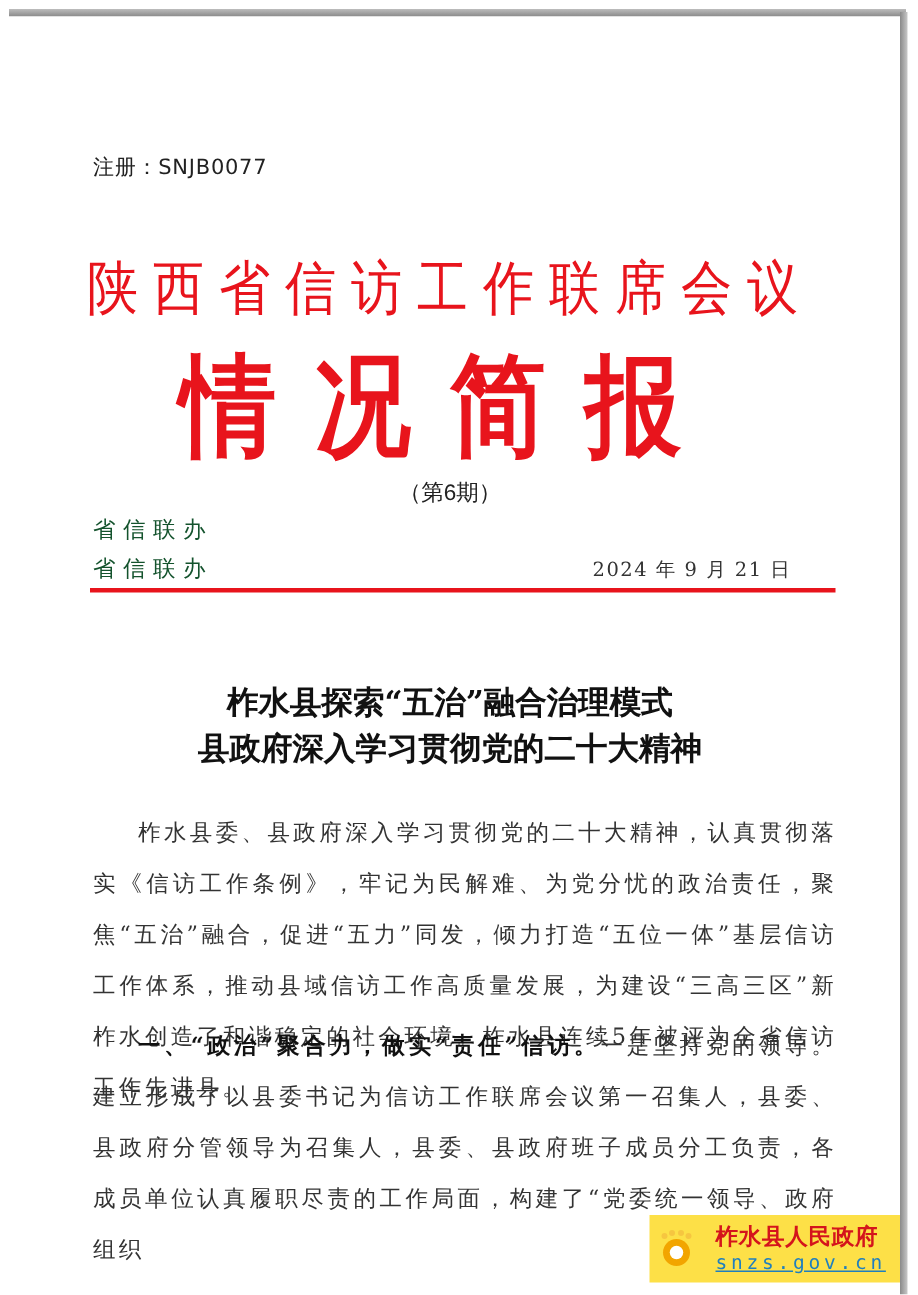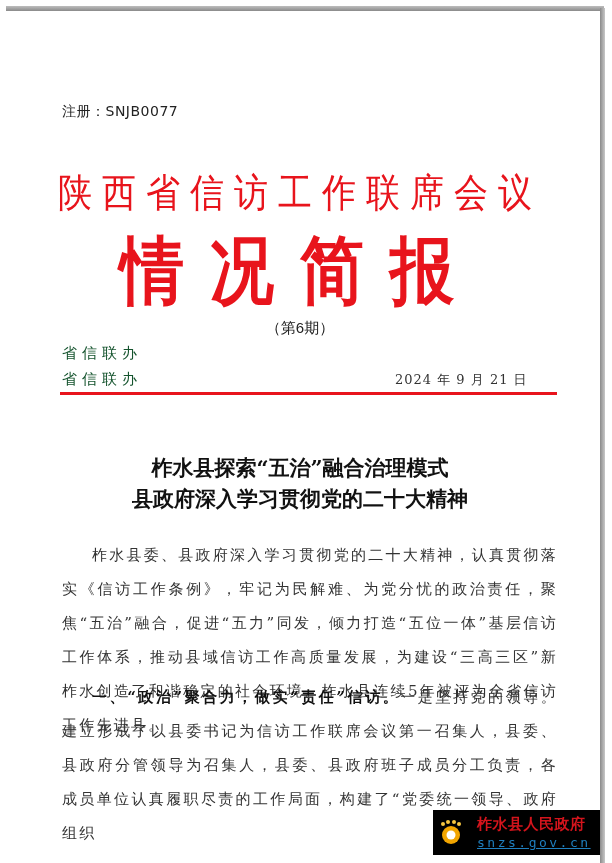--- a/index.html
+++ b/index.html
@@ -22,21 +22,21 @@
   .date { position:absolute; left:395px; top:371px; font-size:13px; color:#333; letter-spacing:1px; }
   .redline { position:absolute; left:60px; top:392px; width:497px; height:3px; background:#e8141c; }
   .title { position:absolute; left:0; width:600px; text-align:center; font-size:21px; font-weight:bold; color:#111;
            line-height:31px; }
   .t1 { top:452px; } .t2 { top:483px; }
   .body { position:absolute; left:62px; width:496px; font-size:15px; color:#333; line-height:34px;
           letter-spacing:2.2px; text-align:justify; }
   .p1 { top:538px; text-indent:2em; }
   .p2 { top:680px; text-indent:2em; }
   .p2 b { color:#111; }
-  .wm { position:absolute; left:433px; top:810px; width:167px; height:45px; background:#000000; }
+  .wm { position:absolute; left:433px; top:810px; width:167px; height:45px; background:#fde047; }
   .wm-logo { position:absolute; left:5px; top:9px; width:26px; height:26px; }
   .wm-name { position:absolute; left:44px; top:5px; font-size:15px; font-weight:bold; color:#d4141c; letter-spacing:0.5px; }
   .wm-url { position:absolute; left:44px; top:25px; font-size:13px; color:#1f7fbf; letter-spacing:2.5px;
             font-family:"DejaVu Sans Mono",monospace;text-decoration:underline; }
 </style>
 </head>
 <body>
 
 <div class="shadow-top"></div>
 <div class="shadow-right"></div>

